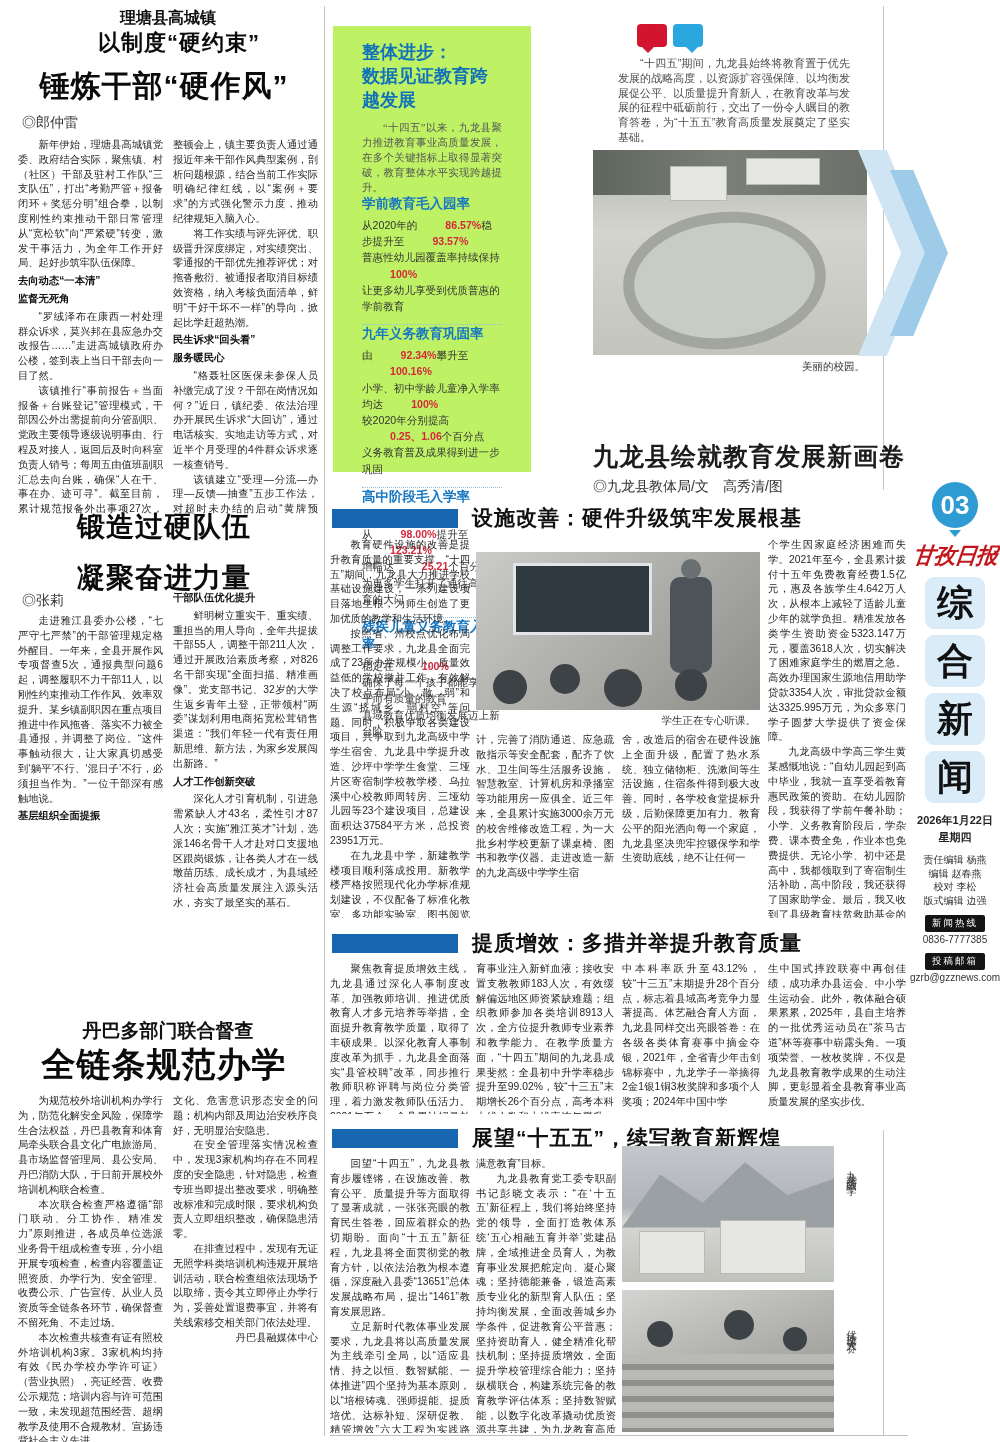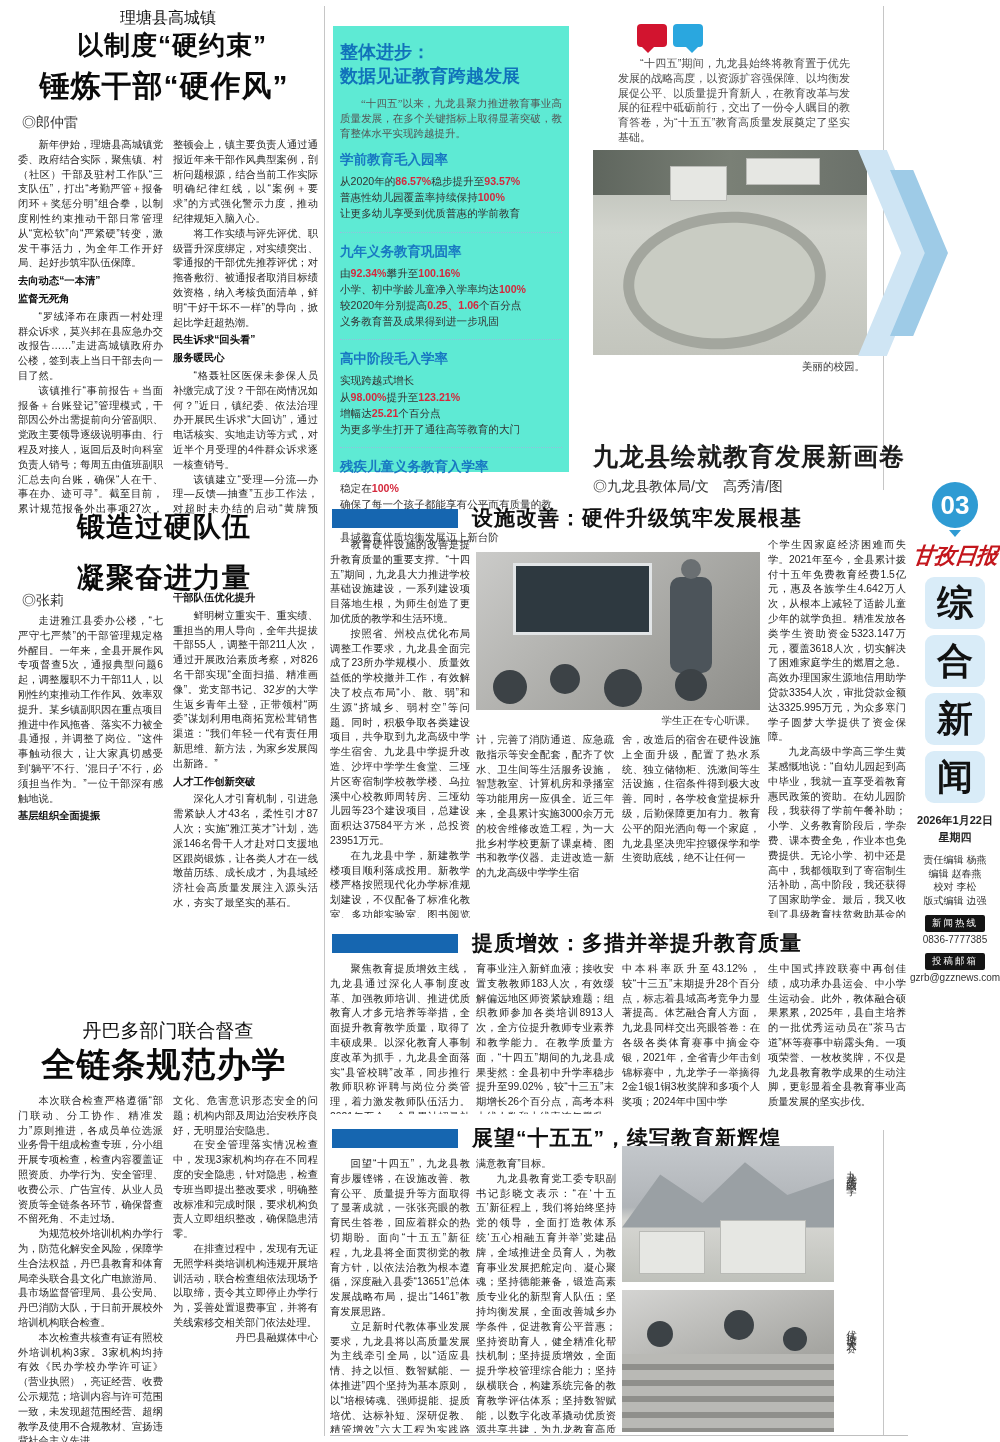--- a/index.html
+++ b/index.html
@@ -1,40 +1,40 @@
 <!DOCTYPE html>
 <html><head>
 <meta charset="utf-8">
 <style>
   html,body{margin:0;padding:0;background:#e9e9e9;}
   #page{position:relative;width:1000px;height:1442px;background:#ffffff;
         font-family:"Liberation Sans",sans-serif;color:#222;overflow:hidden;margin:0 auto;}
   .vrule{position:absolute;width:1px;background:#c6c6c6;}
   .hrule{position:absolute;height:1px;background:#bfbfbf;}
-  .kicker{position:absolute;text-align:center;font-weight:normal;color:#111;}
+  .kicker{position:absolute;text-align:center;font-weight:bold;color:#111;}
   .headline{position:absolute;text-align:center;font-weight:bold;color:#0b0b0b;letter-spacing:1px;}
   .byline{position:absolute;font-size:14px;color:#333;}
   .bodycol{position:absolute;font-size:10.3px;line-height:14.8px;text-align:justify;
            overflow:hidden;color:#262626;}
   .bodycol p{margin:0;text-indent:2em;}
   .bodycol p.sub{text-align:left;font-weight:bold;text-indent:0;margin:3px 0;color:#111;}
   .bodycol p.attrib{text-align:right;text-indent:0;}
   .photo{position:absolute;overflow:hidden;background:#cfcfcc;}
   .cap{position:absolute;font-family:"Liberation Serif",serif;font-size:10.5px;color:#3a3a3a;}
   .vcap{position:absolute;writing-mode:vertical-rl;font-family:"Liberation Serif",serif;
         font-size:10.5px;color:#3a3a3a;letter-spacing:3px;}
   
-  #stats{position:absolute;left:333px;top:26px;width:236px;height:446px;background:#5eead4;
-         padding:14px 7px;box-sizing:border-box;}
+  #stats{position:absolute;left:333px;top:26px;width:198px;height:446px;background:#bef264;
+         padding:14px 29px;box-sizing:border-box;}
   #stats .title{color:#1172ba;font-size:18px;font-weight:bold;line-height:24px;}
   #stats .intro{margin-top:8px;font-size:10.5px;line-height:15px;color:#555;text-align:justify;
                 text-indent:2em;font-family:"Liberation Serif",serif;}
-  .sg-head{margin:10px 0 4px;color:#1878c2;font-size:13.5px;font-weight:bold;}
+  .sg-head{margin:0 0 4px;color:#1878c2;font-size:13.5px;font-weight:bold;}
   .ln{font-size:10.6px;line-height:16.2px;color:#333;}
-  .ln .red{color:#d5283c;font-weight:bold;}
+  .ln .red{color:#d5283c;font-weight:bold;margin-left:28px;}
   .statsep{border-top:1px dotted #94bfdc;margin-top:10px;}
   
   .secbar{position:absolute;width:126px;height:19px;background:#1666b0;}
   .sectitle{position:absolute;font-size:21px;font-weight:bold;color:#101010;letter-spacing:1px;}
   .feat-col{font-size:10.3px;line-height:14.8px;}
   
   .bub{position:absolute;width:30px;height:23px;border-radius:4px;}
   .bub:after{content:"";position:absolute;bottom:-6px;width:0;height:0;
              border:6px solid transparent;}
   .bub.red{background:#d2142f;}
@@ -88,21 +88,21 @@
 <body>
 
 <div id="page">
 
   <div class="vrule" style="left:324px;top:6px;height:1430px;"></div>
   <div class="vrule" style="left:883px;top:6px;height:484px;"></div>
   <div class="vrule" style="left:883px;top:1130px;height:306px;"></div>
   <div class="hrule" style="left:330px;top:1435px;width:578px;"></div>
 
   <div class="kicker" style="left:18px;top:8px;width:300px;font-size:16px;">理塘县高城镇</div>
-  <div class="headline" style="left:16px;top:28px;width:312px;font-size:26px;">以制度“硬约束”</div>
+  <div class="headline" style="left:23px;top:28px;width:312px;font-size:22px;">以制度“硬约束”</div>
   <div class="headline" style="left:8px;top:66px;width:312px;font-size:30px;">锤炼干部“硬作风”</div>
   <div class="byline" style="left:22px;top:114px;">◎郎仲雷</div>
   <div class="bodycol" style="left:18px;top:138px;width:145px;height:380px;">
     <p>新年伊始，理塘县高城镇党委、政府结合实际，聚焦镇、村（社区）干部及驻村工作队“三支队伍”，打出“考勤严管＋报备闭环＋奖惩分明”组合拳，以制度刚性约束推动干部日常管理从“宽松软”向“严紧硬”转变，激发干事活力，为全年工作开好局、起好步筑牢队伍保障。</p>
     <p class="sub">去向动态“一本清”</p>
     <p class="sub">监督无死角</p>
     <p>“罗绒泽布在康西一村处理群众诉求，莫兴邦在县应急办交改报告……”走进高城镇政府办公楼，签到表上当日干部去向一目了然。</p>
     <p>该镇推行“事前报告＋当面报备＋台账登记”管理模式，干部因公外出需提前向分管副职、党政主要领导逐级说明事由、行程及对接人，返回后及时向科室负责人销号；每周五由值班副职汇总去向台账，确保“人在干、事在办、迹可寻”。截至目前，累计规范报备外出事项27次，未出现1起“失联”“脱岗”现象。</p>
 
   </div>
@@ -126,22 +126,22 @@
   <div class="bodycol" style="left:173px;top:588px;width:145px;height:418px;">
     <p class="sub">干部队伍优化提升</p>
     <p>鲜明树立重实干、重实绩、重担当的用人导向，全年共提拔干部55人，调整干部211人次，通过开展政治素质考察，对826名干部实现“全面扫描、精准画像”。党支部书记、32岁的大学生返乡青年土登，正带领村“两委”谋划利用电商拓宽松茸销售渠道：“我们年轻一代有责任用新思维、新方法，为家乡发展闯出新路。”</p>
     <p class="sub">人才工作创新突破</p>
     <p>深化人才引育机制，引进急需紧缺人才43名，柔性引才87人次；实施“雅江英才”计划，选派146名骨干人才赴对口支援地区跟岗锻炼，让各类人才在一线墩苗历练、成长成才，为县域经济社会高质量发展注入源头活水，夯实了最坚实的基石。</p>
   </div>
 
   <div class="kicker" style="left:18px;top:1018px;width:300px;font-size:19px;">丹巴多部门联合督查</div>
   <div class="headline" style="left:8px;top:1042px;width:312px;font-size:34px;">全链条规范办学</div>
   <div class="bodycol" style="left:18px;top:1094px;width:145px;height:348px;">
+    <p>为规范校外培训机构办学行为，防范化解安全风险，保障学生合法权益，丹巴县教育和体育局牵头联合县文化广电旅游局、县市场监督管理局、县公安局、丹巴消防大队，于日前开展校外培训机构联合检查。</p>
     <p>本次联合检查严格遵循“部门联动、分工协作、精准发力”原则推进，各成员单位选派业务骨干组成检查专班，分小组开展专项检查，检查内容覆盖证照资质、办学行为、安全管理、收费公示、广告宣传、从业人员资质等全链条各环节，确保督查不留死角、不走过场。</p>
-    <p>为规范校外培训机构办学行为，防范化解安全风险，保障学生合法权益，丹巴县教育和体育局牵头联合县文化广电旅游局、县市场监督管理局、县公安局、丹巴消防大队，于日前开展校外培训机构联合检查。</p>
     <p>本次检查共核查有证有照校外培训机构3家。3家机构均持有效《民办学校办学许可证》（营业执照），亮证经营、收费公示规范；培训内容与许可范围一致，未发现超范围经营、超纲教学及使用不合规教材、宣扬违背社会主义先进</p>
   </div>
   <div class="bodycol" style="left:173px;top:1094px;width:145px;height:348px;">
     <p style="text-indent:0;">文化、危害意识形态安全的问题；机构内部及周边治安秩序良好，无明显治安隐患。</p>
     <p>在安全管理落实情况检查中，发现3家机构均存在不同程度的安全隐患，针对隐患，检查专班当即提出整改要求，明确整改标准和完成时限，要求机构负责人立即组织整改，确保隐患清零。</p>
     <p>在排查过程中，发现有无证无照学科类培训机构违规开展培训活动，联合检查组依法现场予以取缔，责令其立即停止办学行为，妥善处置退费事宜，并将有关线索移交相关部门依法处理。</p>
     <p class="attrib">丹巴县融媒体中心</p>
   </div>
 
   <div id="stats">

